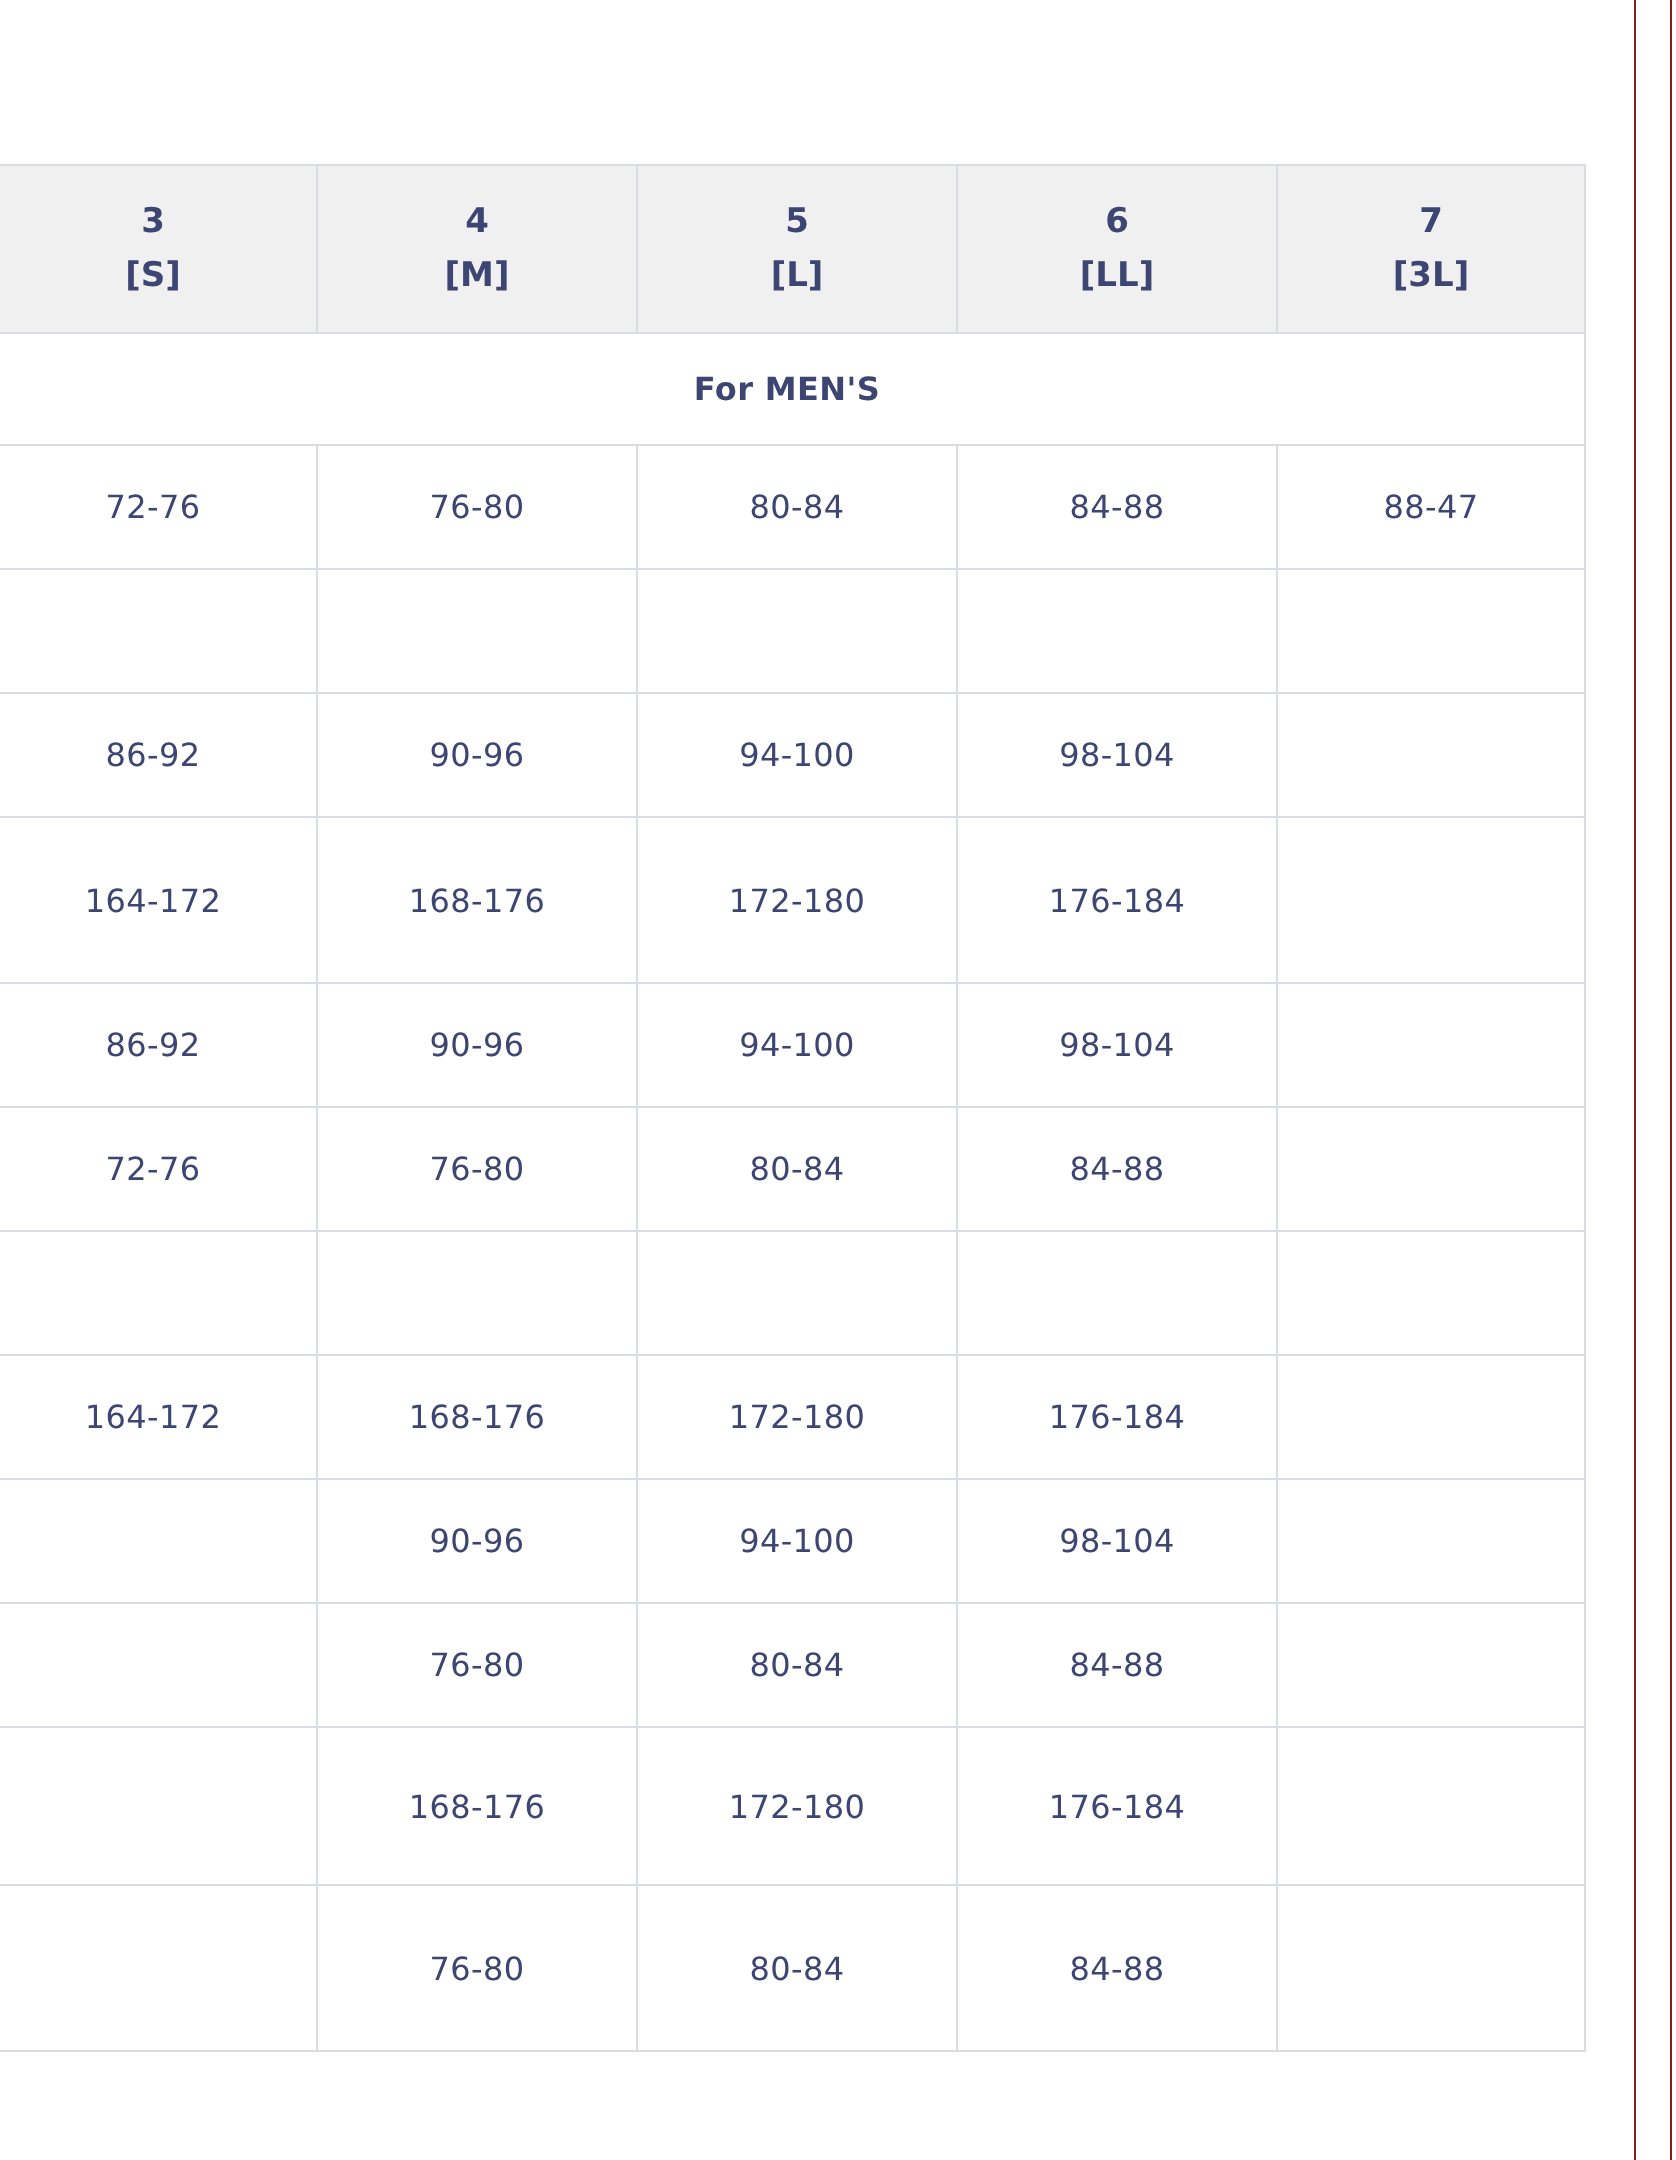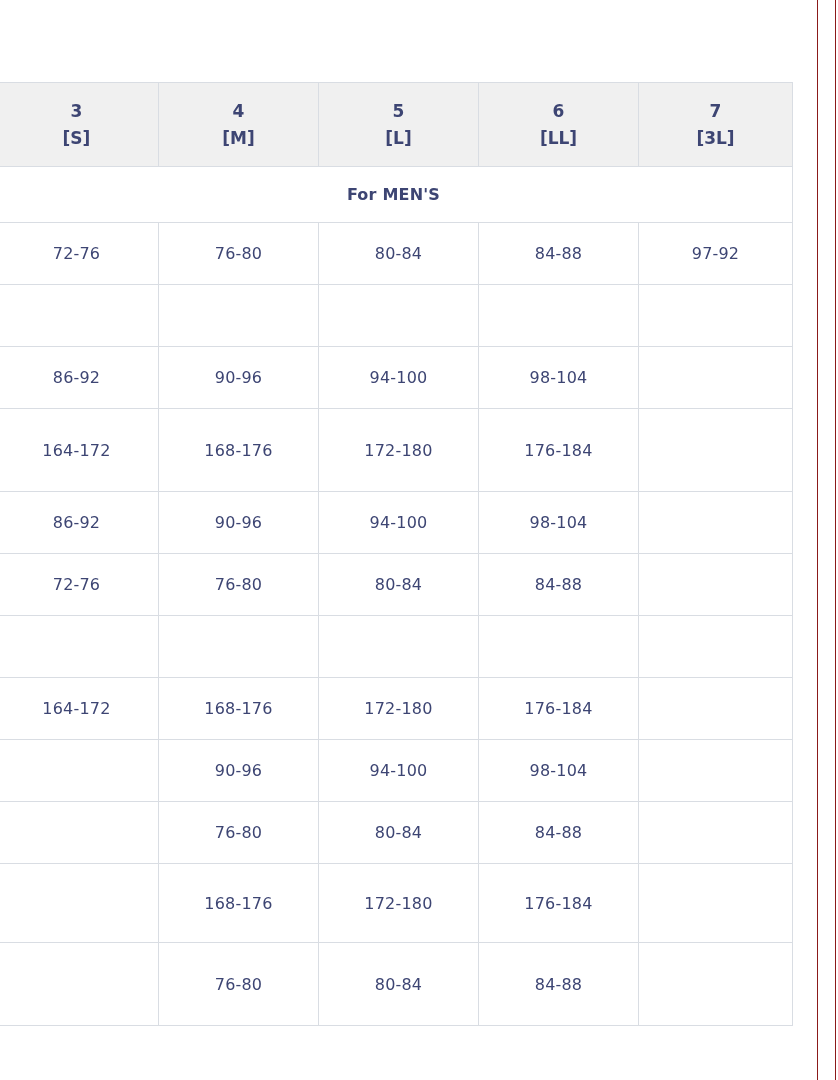--- a/index.html
+++ b/index.html
@@ -135,21 +135,21 @@
           </th>
         </tr>
       </thead>
 
       <tbody>
         <tr>
           <td>72-76</td>
           <td>76-80</td>
           <td>80-84</td>
           <td>84-88</td>
-          <td>97-92</td>
+          <td>88-47</td>
         </tr>
         <tr>
           <td class="empty"></td>
           <td class="empty"></td>
           <td class="empty"></td>
           <td class="empty"></td>
           <td class="empty"></td>
         </tr>
         <tr>
           <td>86-92</td>

